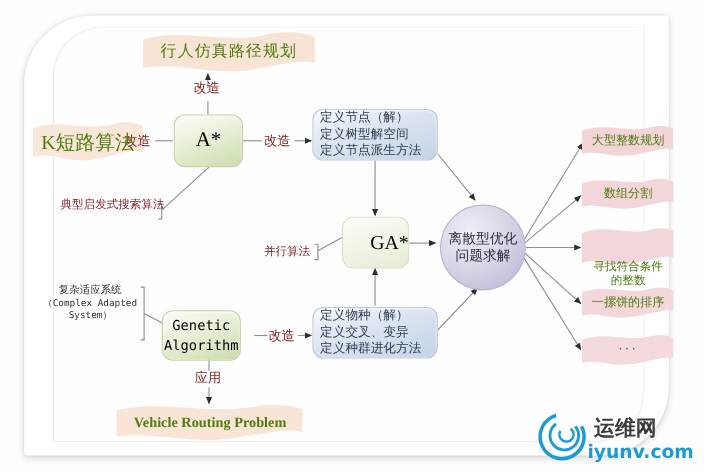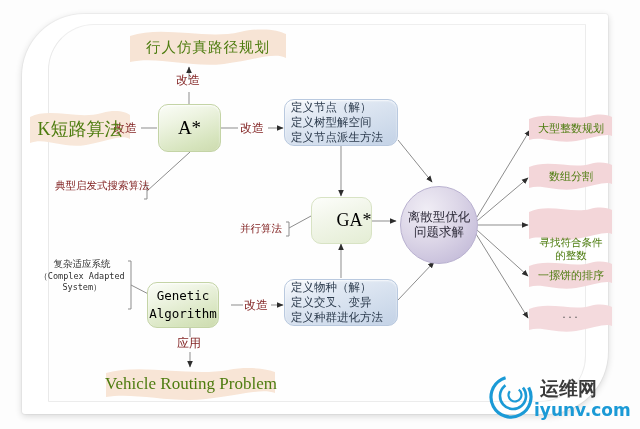--- a/index.html
+++ b/index.html
@@ -162,21 +162,21 @@
   <svg class="node" style="left:28px;top:108px;width:104px;height:42px;">
     <path d="M2,9 C22,-1 50,12 74,5 C88,1 98,4 102,7 L102,31 C94,26 80,33 58,37 C34,41 18,29 2,35 Z" fill="#f8e7d9"></path>
   </svg>
   <div class="node ribbon t-ser" style="left:28px;top:108px;width:104px;height:42px;font-size:18px;">
     <span class="rtext">K短路算法</span>
   </div>
 
   <svg class="node" style="left:104px;top:365px;width:174px;height:38px;">
     <path d="M2,8 C38,-2 86,12 124,5 C145,1 163,4 171,7 L171,28 C158,23 136,30 102,34 C66,38 30,27 2,32 Z" fill="#f8e5d6"></path>
   </svg>
-  <div class="node ribbon t-ser" style="left:104px;top:365px;width:174px;height:38px;font-size:17px;font-weight:normal;">
+  <div class="node ribbon t-ser" style="left:104px;top:365px;width:174px;height:38px;font-size:13px;font-weight:bold;">
     <span class="rtext">Vehicle Routing Problem</span>
   </div>
 
   <div class="node rr green t-ser" style="left:158px;top:104px;width:63px;height:48px;font-size:19px;">
     <span>A*</span>
   </div>
 
   <div class="node rr blue t-ser" style="left:284px;top:99px;width:114px;height:47px;padding:3px 0 3px 6px;font-size:11.5px;line-height:1.32;">
     <div>
       <div>定义节点（解）</div>

